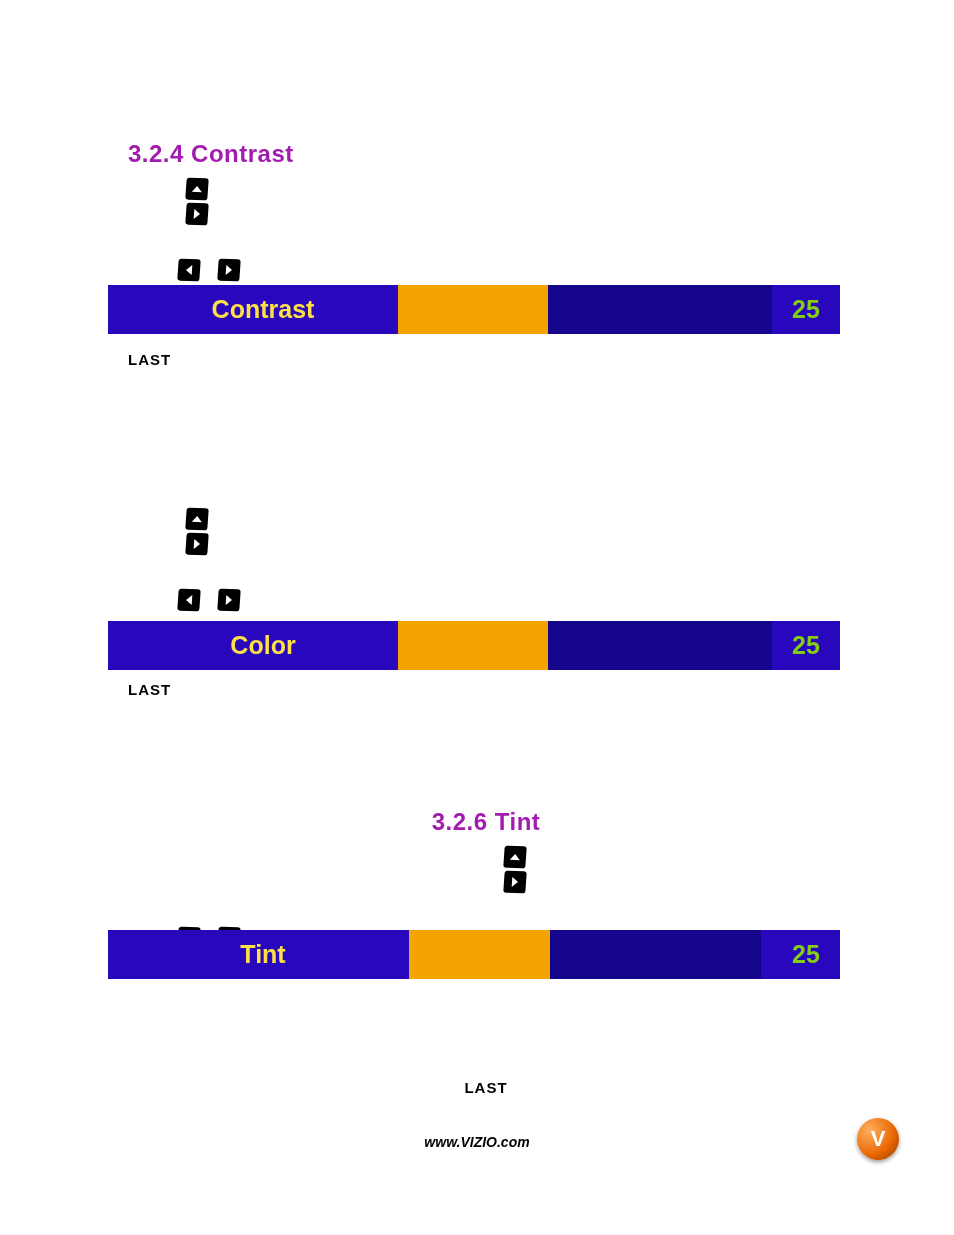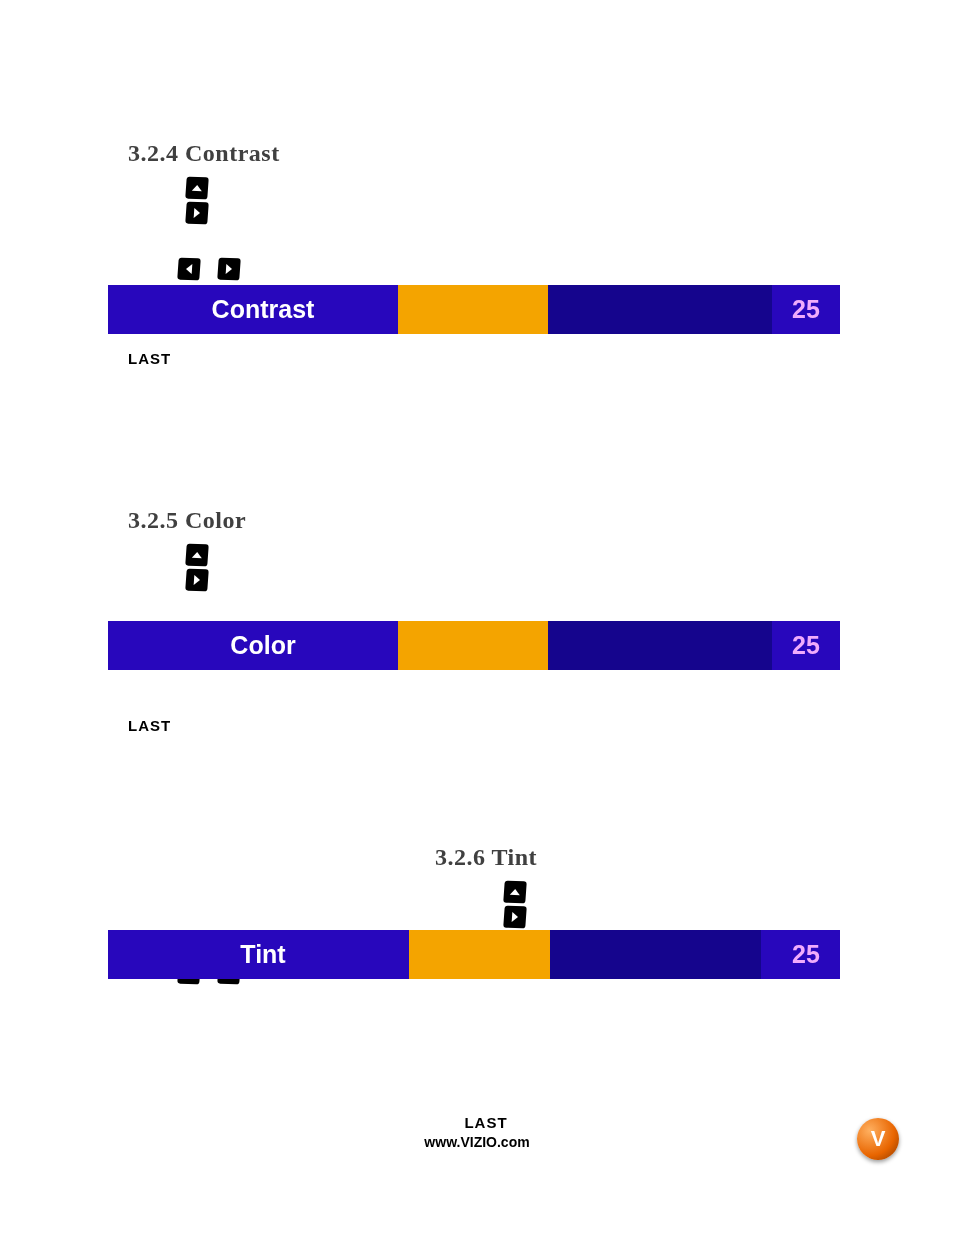--- a/index.html
+++ b/index.html
@@ -10,27 +10,26 @@
     font-family: Arial, Helvetica, sans-serif;
     position: relative;
   }
   .content {
     padding: 140px 110px 0 128px;
   }
   .section {
     margin-bottom: 110px;
   }
   .section-heading {
-    color: #404040;
+    color: #a21caf;
     font-size: 24px;
     font-weight: 600;
     letter-spacing: 0.5px;
     margin-bottom: 10px;
     margin-left: 0;
-    font-family: Liberation Serif, serif;
   }
   .updown-row {
     margin-left: 58px;
     margin-bottom: 6px;
   }
   .leftright-row {
     margin-left: 50px;
     margin-bottom: 4px;
     margin-top: 34px;
     display: flex;
@@ -68,61 +67,62 @@
   .slider-bar {
     position: absolute;
     left: 108px;
     width: 732px;
     height: 49px;
     background: #2807bc;
     display: flex;
     align-items: center;
   }
   .slider-label {
-    color: #ffffff;
+    color: #fde047;
     font-weight: 700;
     font-size: 25px;
     width: 290px;
     text-align: center;
     padding-left: 20px;
   }
   .slider-track {
     flex: 1;
     height: 49px;
     background: #15058d;
     position: relative;
   }
   .slider-fill {
     position: absolute;
     left: 0; top: 0; bottom: 0;
     width: 40%;
     background: #f4a400;
   }
   .slider-value {
-    color: #f0abfc;
+    color: #84cc16;
     font-weight: 700;
     font-size: 25px;
     width: 68px;
     text-align: center;
   }
 
   .last-label {
     font-weight: 700;
     font-size: 15px;
     letter-spacing: 1px;
     margin-top: 70px;
   }
 
   .footer {
     position: absolute;
     bottom: 85px;
     left: 0; right: 0;
     text-align: center;
     font-size: 14px;
     font-weight: 700;
+    font-style: italic;
   }
   .logo-badge {
     position: absolute;
     bottom: 75px;
     right: 55px;
     width: 42px; height: 42px;
     border-radius: 50%;
     background: radial-gradient(circle at 30% 30%, #ffb060, #e86500 60%, #8a3800 100%);
     box-shadow: 0 2px 4px rgba(0,0,0,0.4);
     display: flex;
@@ -161,21 +161,20 @@
           <div class="left-arrow"></div>
         </div>
       <div class="remote-btn">
           <div class="right-arrow"></div>
         </div>
     </div>
     <div class="last-label">LAST</div>
   </div>
 
   <div class="section" style="margin-top:140px;">
-    <div class="section-heading">3.2.5 Color</div>
     <div class="updown-row">
       <div class="remote-btn">
           <div class="up-arrow"></div>
         </div><br>
       <div class="down-arrow-solo">
           <div class="right-arrow"></div>
         </div>
     </div>
     <div class="leftright-row">
       <div class="remote-btn">

